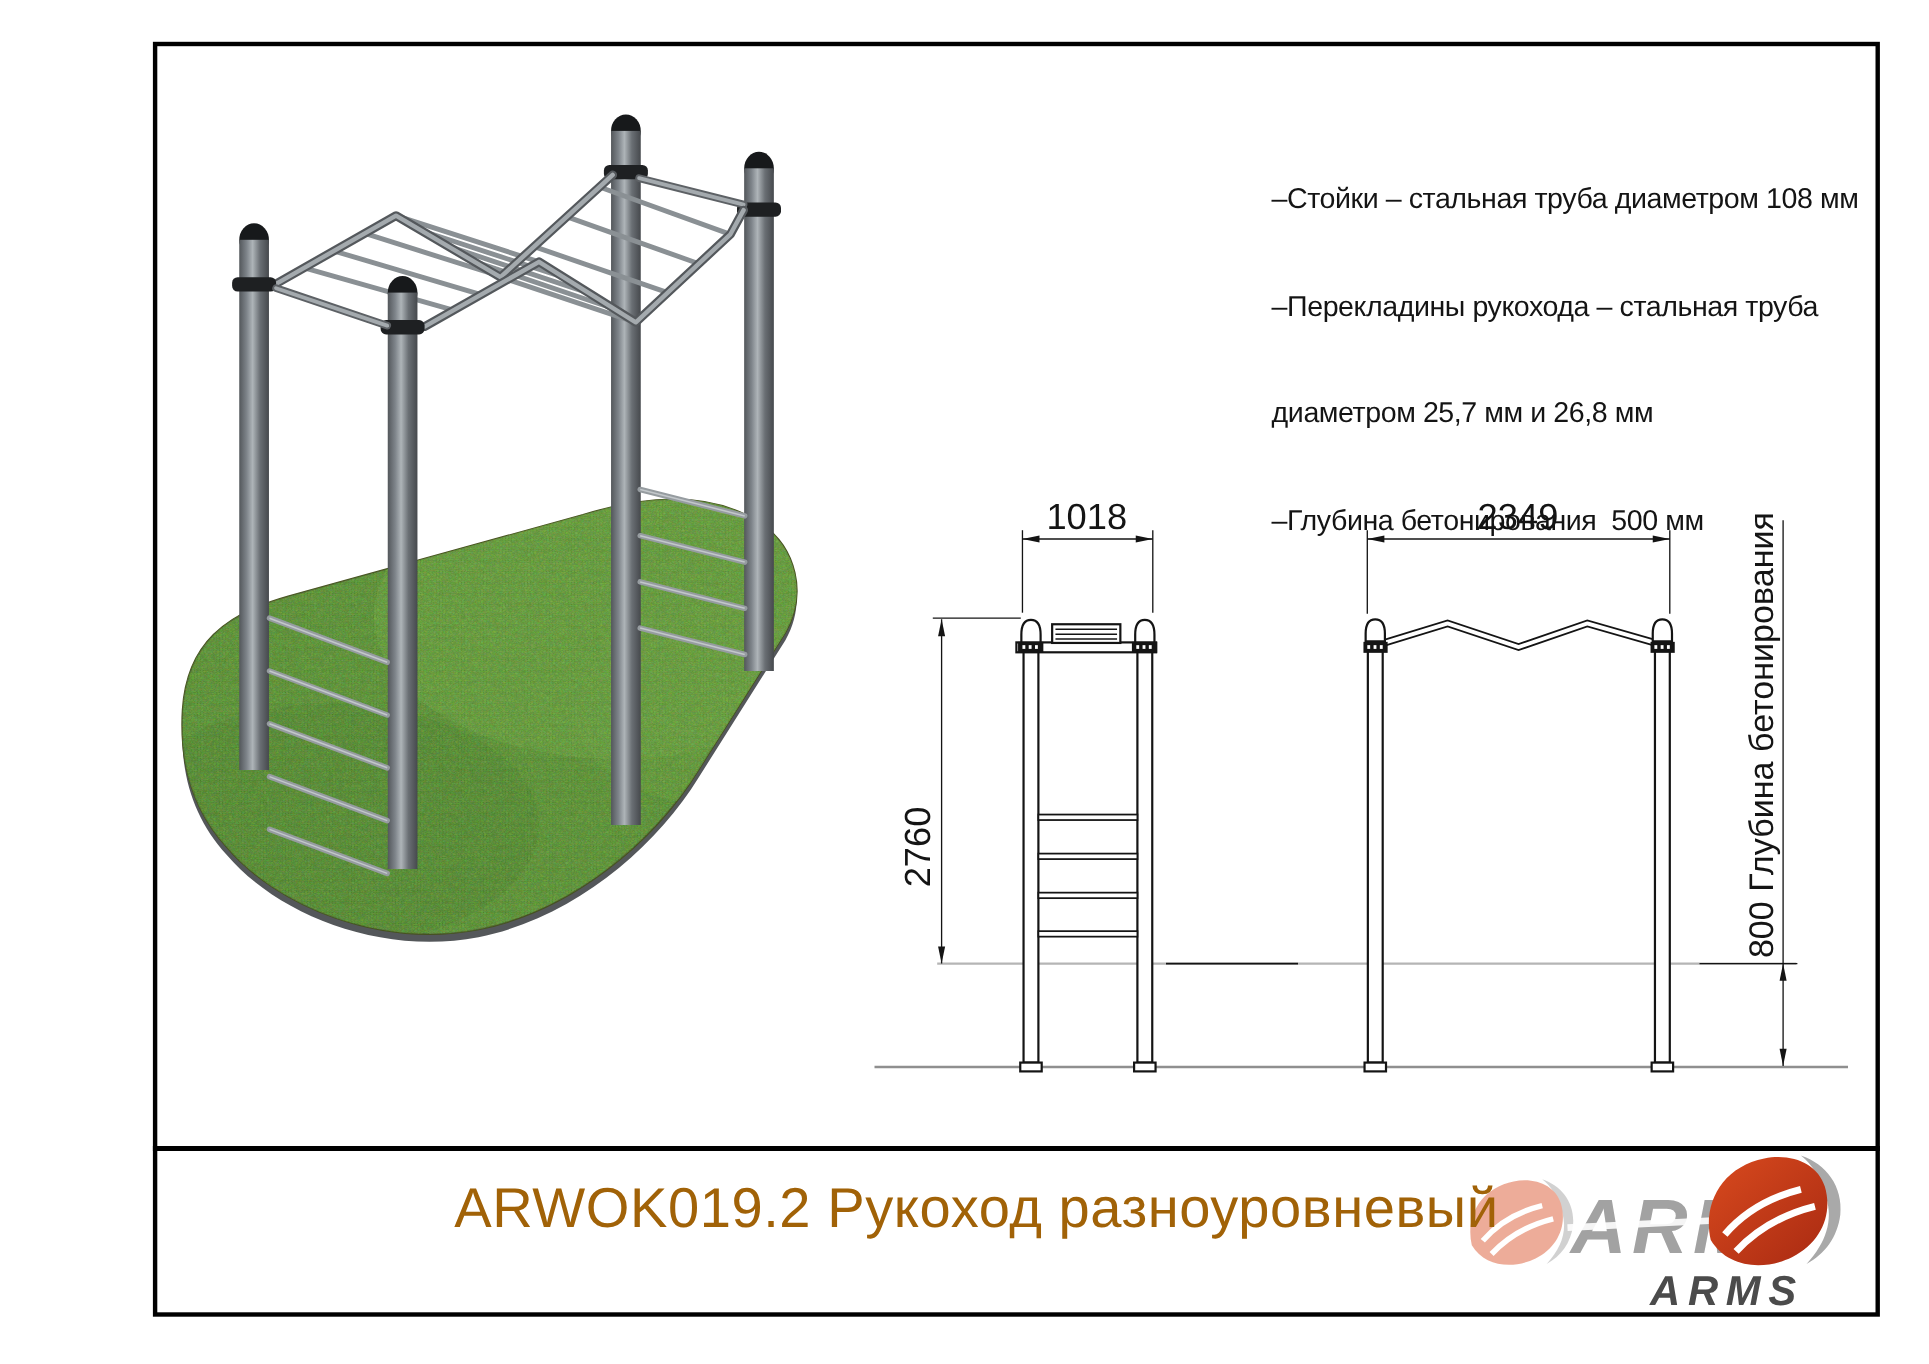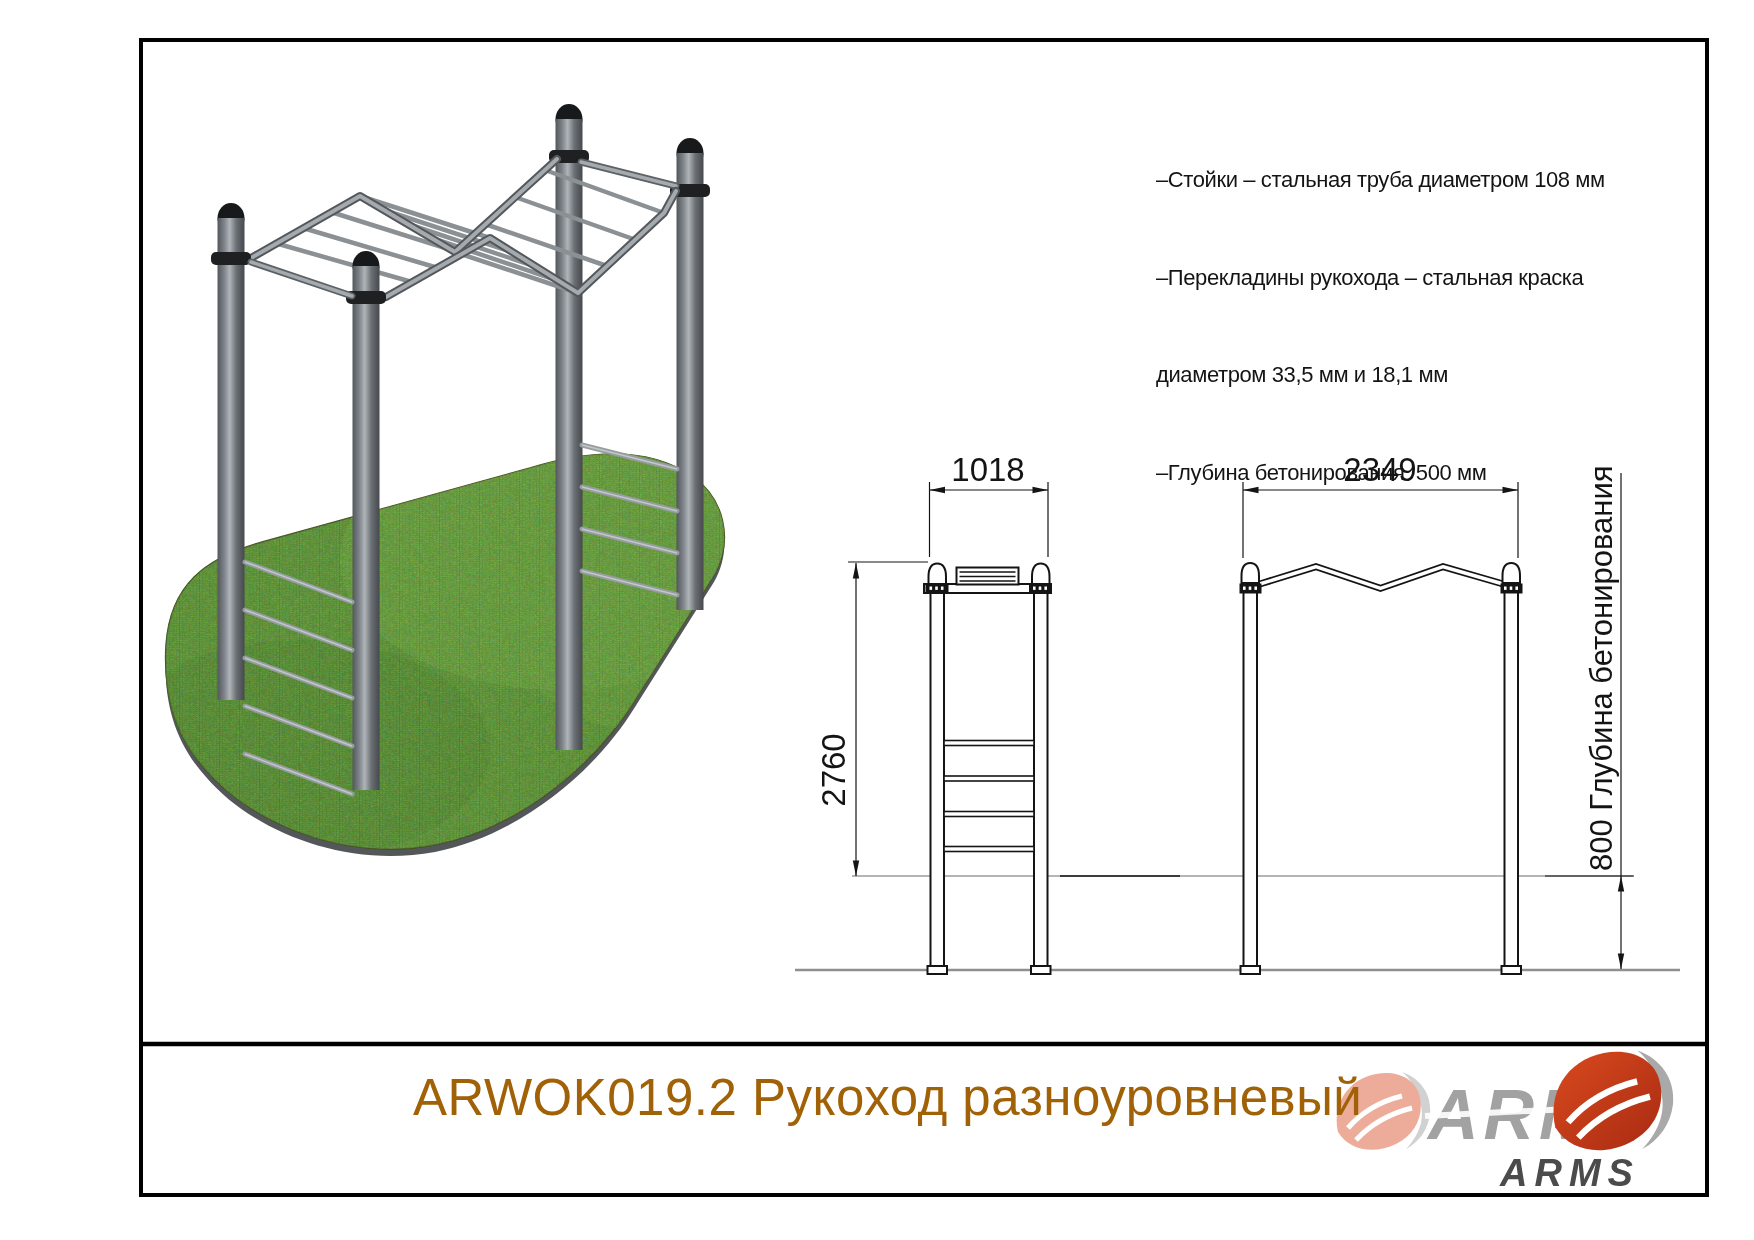--- a/index.html
+++ b/index.html
@@ -1,19 +1,19 @@
 <!DOCTYPE html>
 <html><head>
 <meta charset="utf-8">
 <style>
   html,body{margin:0;padding:0;background:#ffffff;}
   .sheet{position:relative;width:1754px;height:1240px;background:#ffffff;overflow:hidden;
          font-family:"Liberation Sans", sans-serif;}
   svg{position:absolute;left:0;top:0;}
-  .specs{position:absolute;left:1156px;top:99px;font-size:22px;line-height:32.5px;
+  .specs{position:absolute;left:1156px;top:99px;font-size:26px;line-height:32.5px;
          letter-spacing:-0.4px;color:#141414;white-space:pre;}
   .title-text{position:absolute;left:413px;top:1068px;font-size:51px;letter-spacing:0.5px;
          color:#a16207;white-space:nowrap;}
   .dim-text{font-family:"Liberation Sans", sans-serif;font-size:33px;fill:#141414;}
   .dim-text-v{font-family:"Liberation Sans", sans-serif;font-size:31px;fill:#141414;}
   .brand-big{font-family:"Liberation Sans", sans-serif;font-size:70px;font-style:italic;
          font-weight:bold;letter-spacing:5px;fill:#a2a2a2;}
   .brand-small{font-family:"Liberation Sans", sans-serif;font-size:38px;font-style:italic;
          font-weight:bold;letter-spacing:7px;fill:#4b4b4b;}
 </style>
@@ -214,20 +214,20 @@
         <path d="M8,62 C2,36 16,10 46,4 C66,0 84,8 89,24 C95,44 86,64 66,74 C46,84 20,82 8,62 Z" fill="url(#redg)"></path>
         <path d="M18,58 C30,44 48,32 72,26 M26,70 C40,55 58,44 82,38" stroke="#ffffff" stroke-width="5" fill="none"></path>
       </g>
 
       <text class="brand-small" x="1500" y="1186">ARMS</text>
     </g>
   </svg>
 
   <div class="specs">
     <div>–Стойки – стальная труба диаметром 108 мм</div>
-    <div>–Перекладины рукохода – стальная краска</div>
-    <div>диаметром 33,5 мм и 18,1 мм</div>
+    <div>–Перекладины рукохода – стальная труба</div>
+    <div>диаметром 25,7 мм и 26,8 мм</div>
     <div>–Глубина бетонирования  500 мм</div>
   </div>
 
   <div class="title-text">ARWOK019.2 Рукоход разноуровневый</div>
 
 </div>
 
 </body></html>

